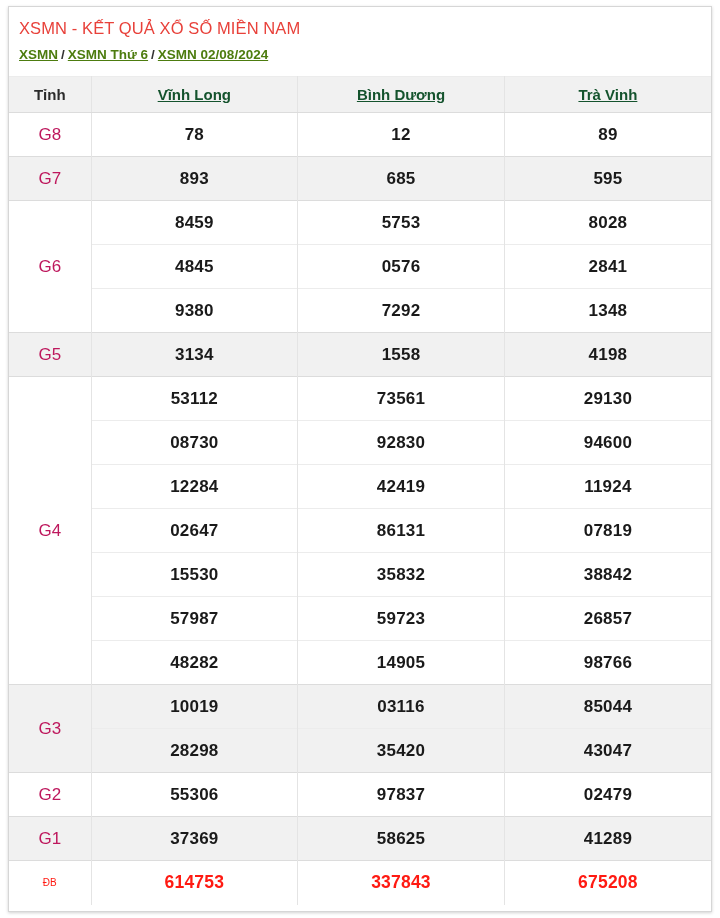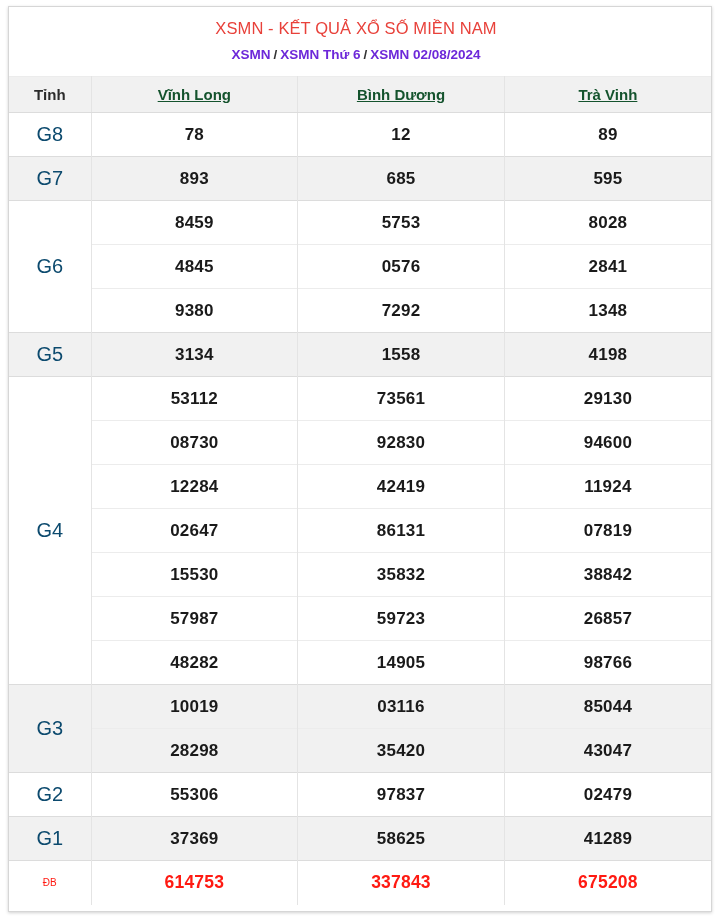--- a/index.html
+++ b/index.html
@@ -27,21 +27,21 @@
     height: 906px;
     background: #ffffff;
     border: 1px solid #d6d6d6;
     box-shadow: 0 1px 3px rgba(0,0,0,0.18);
     overflow: hidden;
   }
 
   
   .card-header {
     padding: 10px 18px 12px 10px;
-    text-align: center;
+    text-align: left;
     background: #ffffff;
   }
 
   .title {
     color: #e8413a;
     font-size: 16.5px;
     font-weight: 400;
     line-height: 22px;
     letter-spacing: 0.1px;
     white-space: nowrap;
@@ -49,21 +49,22 @@
 
   .breadcrumb {
     margin-top: 7px;
     font-size: 13.5px;
     line-height: 18px;
     color: #333333;
     font-weight: bold;
     white-space: nowrap;
   }
   .breadcrumb a {
-    color: #6d28d9;
+    color: #4d7c0f;
+    text-decoration: underline;
     font-weight: bold;
     cursor: pointer;
   }
   .bc-sep {
     color: #333333;
     padding: 0 3px;
     font-weight: bold;
   }
 
   
@@ -105,22 +106,22 @@
     font-weight: bold;
     text-decoration: underline;
     cursor: pointer;
   }
 
   
   tr.stripe > td { background: #f1f1f1; }
   tr.plain  > td { background: #ffffff; }
 
   td.lbl {
-    color: #0c4a6e;
-    font-size: 20px;
+    color: #be185d;
+    font-size: 17px;
     font-weight: 400;
     border-right: 1px solid #e4e4e4;
   }
 
   td.num {
     color: #1a1a1a;
     font-size: 17px;
     font-weight: bold;
     height: 44px;
     letter-spacing: 0.2px;

